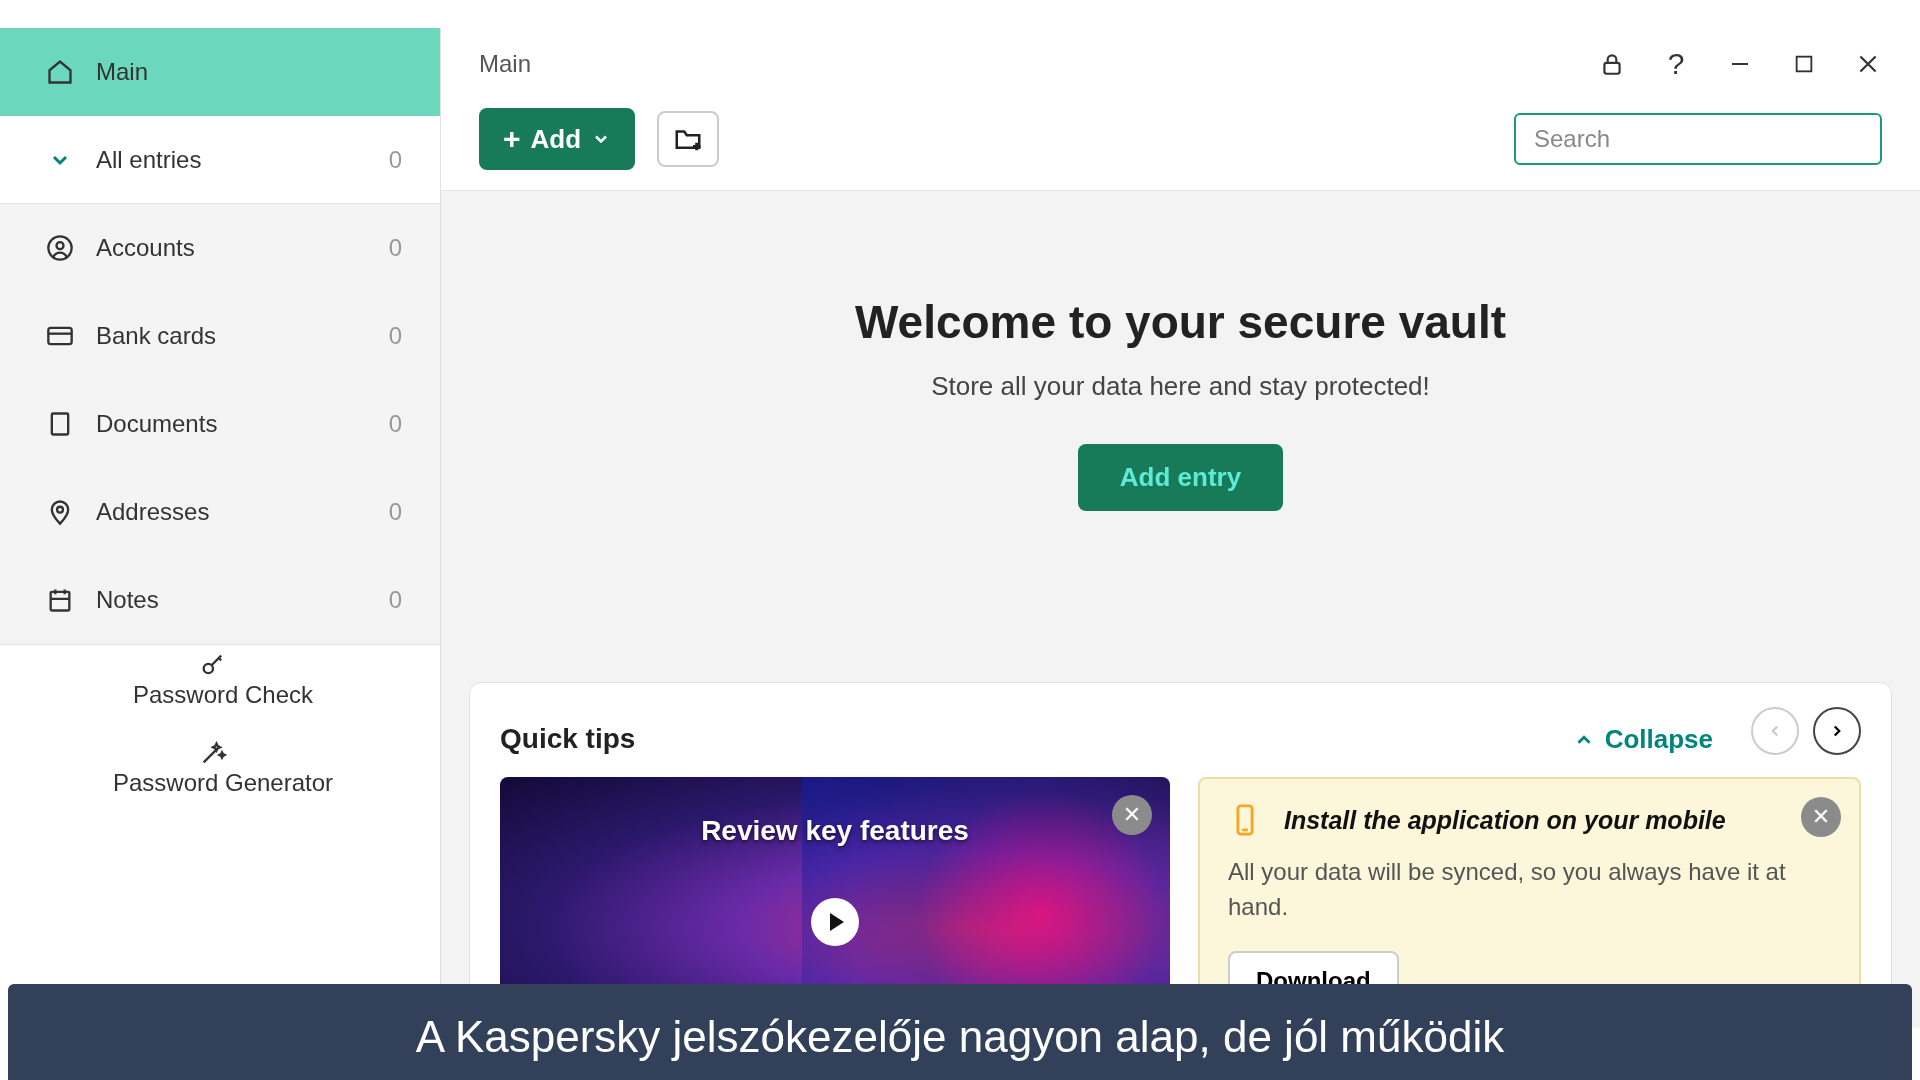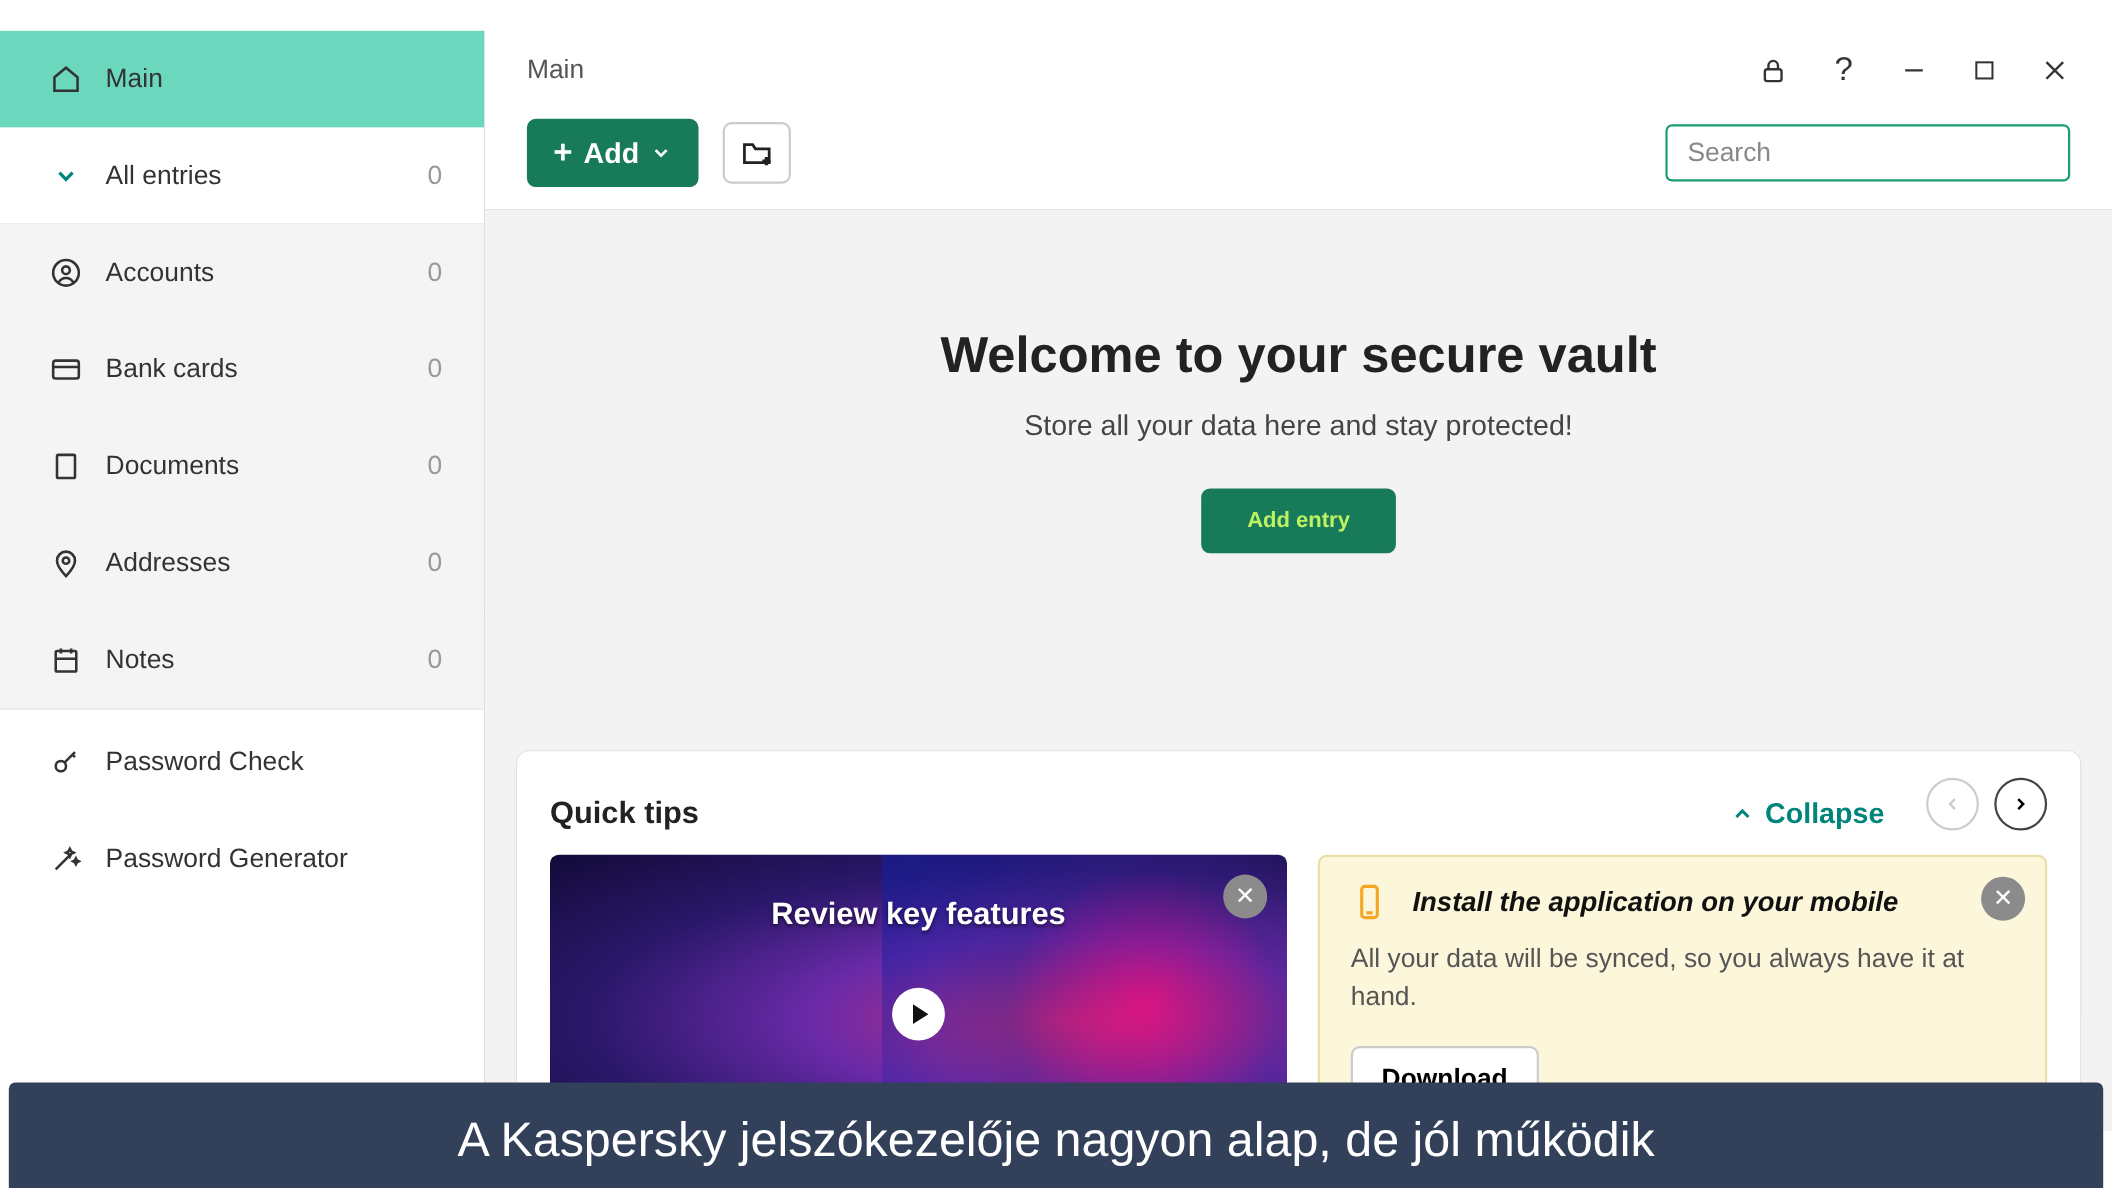--- a/index.html
+++ b/index.html
@@ -11,42 +11,42 @@
 
 .sidebar { width:441px; flex:0 0 441px; border-right:1px solid #e0e0e0; display:flex; flex-direction:column; }
 .side-row { display:flex; align-items:center; padding:0 38px 0 44px; height:88px; font-size:24px; color:#333; cursor:pointer; }
 .side-row.main-row { background:#6bd8be; font-weight:500; }
 .side-row.collapse-row { border-bottom:1px solid #e5e5e5; background:#fff; }
 .side-row.cat-row { background:#f4f4f4; }
 .side-row .icon-wrap { width:32px; height:32px; display:flex; align-items:center; justify-content:center; margin-right:20px; color:#333; }
 .side-row .label { flex:1; }
 .side-row .count { color:#999; font-size:24px; }
 .side-tools { border-top:1px solid #e0e0e0; padding-top:4px; }
-.side-tools .side-row { background:#fff; height:88px; }
+.side-tools .side-row { background:#fff; height:88px;flex-direction:column; }
 
 
 .main { flex:1; display:flex; flex-direction:column; background:#fff; position:relative; }
 .topbar { display:flex; align-items:center; padding:22px 38px 0 38px; gap:20px; }
 .topbar .title { font-size:24px; color:#555; flex:1; }
 .top-icons { display:flex; align-items:center; gap:36px; color:#333; }
 .top-icons .win-icon { width:28px; height:28px; display:flex; align-items:center; justify-content:center; cursor:pointer; font-size:30px; }
 
 .toolbar { display:flex; align-items:center; padding:30px 38px 20px 38px; gap:22px; }
 .add-btn { display:flex; align-items:center; gap:10px; background:#177a58; color:#fff; border:none; border-radius:8px; padding:14px 24px; font-size:26px; font-weight:600; cursor:pointer; }
 .add-btn .plus { font-size:30px; font-weight:700; }
 .folder-btn { width:62px; height:56px; border:2px solid #ccc; border-radius:8px; background:#fff; display:flex; align-items:center; justify-content:center; cursor:pointer; }
 .spacer { flex:1; }
 .search { width:368px; height:52px; border:2px solid #1a9c77; border-radius:6px; padding:0 18px; font-size:24px; color:#333; outline:none; }
 .search::placeholder { color:#888; }
 
 .content { flex:1; background:#f3f3f3; border-top:1px solid #e5e5e5; position:relative; overflow:hidden; }
 .welcome { text-align:center; padding-top:104px; }
 .welcome h1 { font-size:46px; font-weight:800; color:#222; }
 .welcome p { font-size:26px; color:#444; margin-top:22px; }
-.add-entry-btn { margin-top:42px; background:#177a58; color:#bef264; border:none; border-radius:8px; padding:18px 42px; font-size:20px; font-weight:600; cursor:pointer; }
+.add-entry-btn { margin-top:42px; background:#177a58; color:#5eead4; border:none; border-radius:8px; padding:18px 42px; font-size:26px; font-weight:600; cursor:pointer; }
 
 .tips-panel { position:absolute; left:28px; right:28px; bottom:0; background:#fff; border:1px solid #e2e2e2; border-radius:12px 12px 0 0; padding:24px 30px 0 30px; }
 .tips-head { display:flex; align-items:flex-end; gap:20px; }
 .tips-head h2 { font-size:28px; font-weight:800; color:#222; flex:1; }
 .collapse-link { display:flex; align-items:center; gap:10px; color:#00857c; font-size:26px; font-weight:700; cursor:pointer; }
 .nav-arrows { display:flex; gap:14px; margin-left:18px; }
 .nav-arrows .circ { width:48px; height:48px; border-radius:50%; border:2px solid #444; display:flex; align-items:center; justify-content:center; font-size:26px; cursor:pointer; }
 .nav-arrows .circ.disabled { border-color:#ccc; color:#ccc; }
 
 .cards { display:flex; gap:28px; margin-top:22px; }

